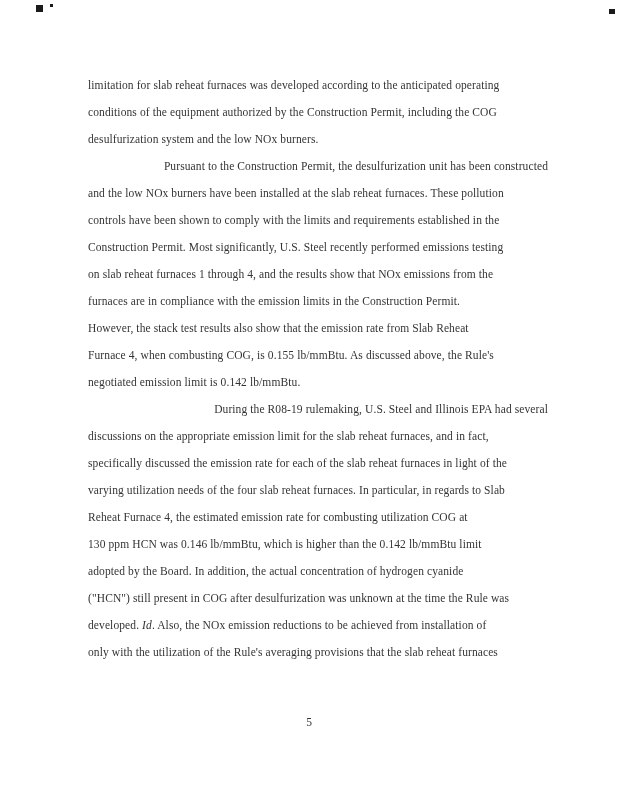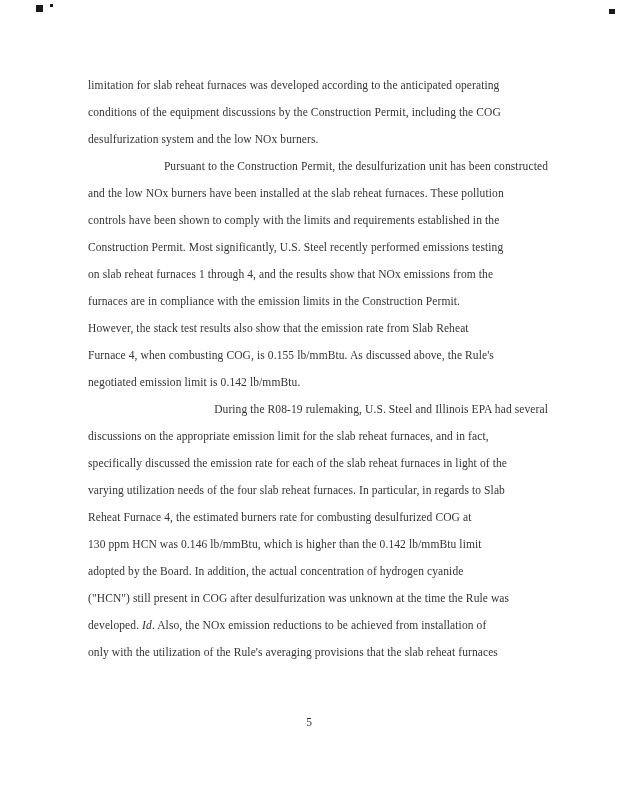--- a/index.html
+++ b/index.html
@@ -53,36 +53,36 @@
 </head>
 <body>
 
 <div class="page">
   <div class="artifact a1"></div>
   <div class="artifact a2"></div>
   <div class="artifact a3"></div>
 
   <div class="text-block">
       <div class="line">limitation for slab reheat furnaces was developed according to the anticipated operating</div>
-      <div class="line">conditions of the equipment discussions by the Construction Permit, including the COG</div>
+      <div class="line">conditions of the equipment authorized by the Construction Permit, including the COG</div>
       <div class="line">desulfurization system and the low NOx burners.</div>
       <div class="line indent">Pursuant to the Construction Permit, the desulfurization unit has been constructed</div>
       <div class="line">and the low NOx burners have been installed at the slab reheat furnaces.  These pollution</div>
       <div class="line">controls have been shown to comply with the limits and requirements established in the</div>
       <div class="line">Construction Permit.  Most significantly, U.S. Steel recently performed emissions testing</div>
       <div class="line">on slab reheat furnaces 1 through 4, and the results show that NOx emissions from the</div>
       <div class="line">furnaces are in compliance with the emission limits in the Construction Permit.</div>
       <div class="line">However, the stack test results also show that the emission rate from Slab Reheat</div>
       <div class="line">Furnace 4, when combusting COG, is 0.155 lb/mmBtu.  As discussed above, the Rule's</div>
       <div class="line">negotiated emission limit is 0.142 lb/mmBtu.</div>
       <div class="line indent">During the R08-19 rulemaking, U.S. Steel and Illinois EPA had several</div>
       <div class="line">discussions on the appropriate emission limit for the slab reheat furnaces, and in fact,</div>
       <div class="line">specifically discussed the emission rate for each of the slab reheat furnaces in light of the</div>
       <div class="line">varying utilization needs of the four slab reheat furnaces.  In particular, in regards to Slab</div>
-      <div class="line">Reheat Furnace 4, the estimated burners rate for combusting desulfurized COG at</div>
+      <div class="line">Reheat Furnace 4, the estimated emission rate for combusting utilization COG at</div>
       <div class="line">130 ppm HCN was 0.146 lb/mmBtu, which is higher than the 0.142 lb/mmBtu limit</div>
       <div class="line">adopted by the Board.  In addition, the actual concentration of hydrogen cyanide</div>
       <div class="line">("HCN") still present in COG after desulfurization was unknown at the time the Rule was</div>
       <div class="line"><span>developed.  </span><span style="font-style: italic; margin-top: 36px;">Id</span><span>.  Also, the NOx emission reductions to be achieved from installation of</span></div>
       <div class="line">only with the utilization of the Rule's averaging provisions that the slab reheat furnaces</div>
     </div>
 
   <div class="page-number">5</div>
 </div>
 

